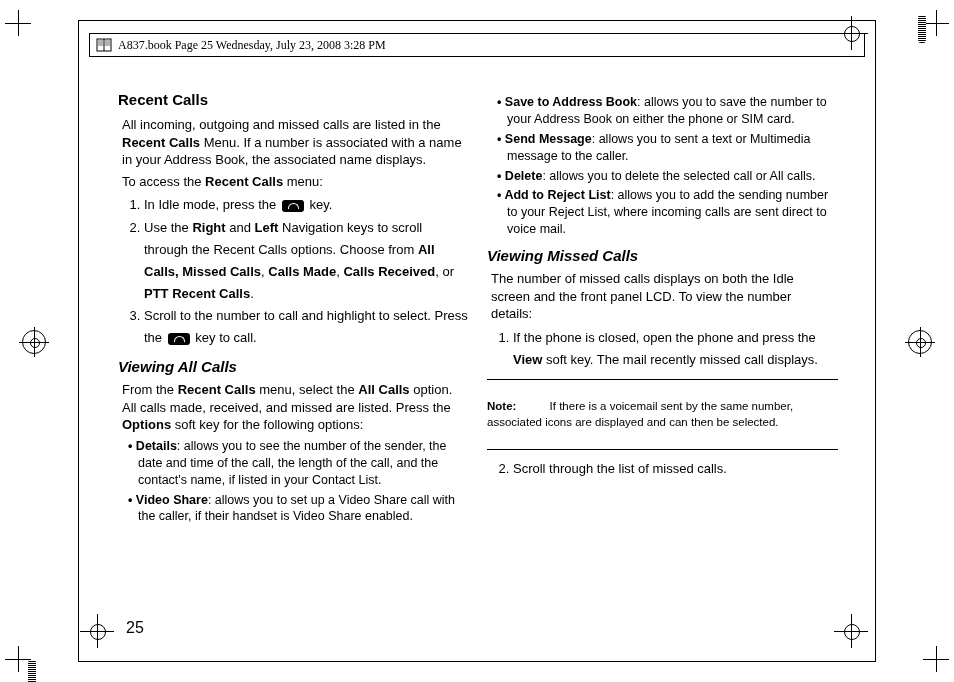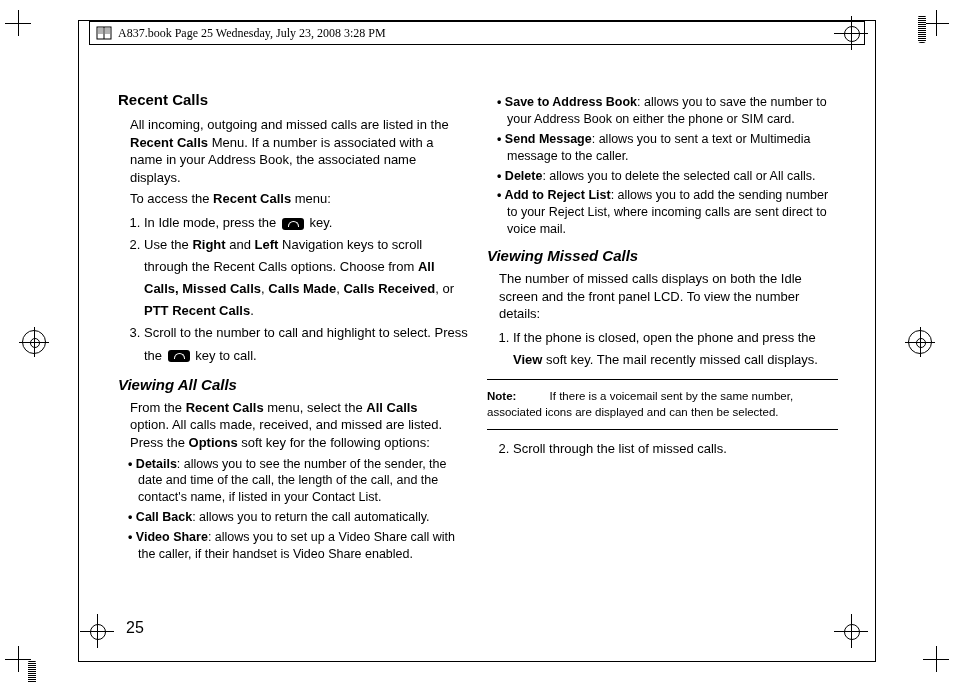--- a/index.html
+++ b/index.html
@@ -10,43 +10,43 @@
 .crop-tl{left:5px;top:10px}.crop-tr{right:5px;top:10px}.crop-bl{left:5px;bottom:10px}.crop-br{right:5px;bottom:10px}
 .reg-mark{position:absolute;width:22px;height:22px;border:1px solid #000;border-radius:50%}
 .reg-mark::before,.reg-mark::after{content:"";position:absolute;background:#000}
 .reg-mark::before{left:50%;top:-4px;width:1px;height:calc(100% + 8px)}
 .reg-mark::after{top:50%;left:-4px;height:1px;width:calc(100% + 8px)}
 .reg-mark .inner{position:absolute;left:50%;top:50%;width:8px;height:8px;margin-left:-4px;margin-top:-4px;border:1px solid #000;border-radius:50%}
 .reg-l{left:22px;top:330px}.reg-r{right:22px;top:330px}
 .side-strip{position:absolute;width:8px;height:28px;background:repeating-linear-gradient(0deg,#000 0 1px,#fff 1px 2px);border-radius:3px}
 .side-strip.l{left:28px;top:660px}.side-strip.r{right:28px;top:15px}
 .page-frame{position:absolute;left:78px;top:20px;right:78px;bottom:20px;border:1px solid #000}
-.header-bar{position:absolute;left:10px;top:0;right:10px;border:1px solid #000;padding:3px 6px;font-size:12px;font-family:"Times New Roman",serif;display:flex;align-items:center;gap:6px}
+.header-bar{position:absolute;left:10px;top:12px;right:10px;border:1px solid #000;padding:3px 6px;font-size:12px;font-family:"Times New Roman",serif;display:flex;align-items:center;gap:6px}
 .header-icon{width:16px;height:16px;flex-shrink:0}
 .header-icon svg{width:16px;height:16px}
 .crosshair{position:absolute;width:34px;height:34px}
 .crosshair::before,.crosshair::after{content:"";position:absolute;background:#000}
 .crosshair::before{left:50%;top:0;width:1px;height:100%}
 .crosshair::after{top:50%;left:0;height:1px;width:100%}
 .crosshair .ring{position:absolute;left:50%;top:50%;width:14px;height:14px;margin-left:-7px;margin-top:-7px;border:1px solid #000;border-radius:50%}
 .ch1{left:80px;top:614px}.ch2{right:86px;top:16px}.ch3{right:86px;top:614px}
 .content{position:absolute;left:118px;top:90px;width:720px;display:flex;gap:18px;font-size:13px;line-height:1.35}
 .col{flex:1;min-width:0}
 .sec-title{font-family:Arial,Helvetica,sans-serif;font-weight:bold;font-size:15px;margin:0 0 6px 0}
 .sub-title{font-family:Arial,Helvetica,sans-serif;font-weight:bold;font-style:italic;font-size:15px;margin:8px 0 4px 0}
-p{margin:4px 12px}
+p{margin:4px 4px}
 .bold{font-weight:bold}
 ol{margin:4px 0 4px 0;padding-left:26px}
 ol li{margin:0 0;line-height:1.7}
 ul{list-style:none;margin:4px 0;padding-left:10px}
 ul li{margin:3px 0;text-indent:-10px;padding-left:10px;font-size:12.5px}
 ul li::before{content:"• ";font-weight:bold}
 .key-icon{display:inline-block;width:22px;height:12px;background:#000;border-radius:3px;vertical-align:middle;position:relative;margin:0 2px}
 .key-icon::after{content:"";position:absolute;left:6px;top:3px;width:9px;height:5px;border:1px solid #fff;border-bottom:none;border-radius:7px 7px 0 0}
-.note-block{border-top:1px solid #000;border-bottom:1px solid #000;padding:9px 0;margin:8px 0;font-size:11.5px}
+.note-block{border-top:1px solid #000;border-bottom:1px solid #000;padding:19px 0;margin:8px 0;font-size:11.5px}
 .note-block .note-body{padding-left:30px;display:block}
 .page-num{position:absolute;left:126px;bottom:45px;font-size:16px}
 </style>
 </head>
 <body>
 
 <div class="crop-mark crop-tl"></div>
 <div class="crop-mark crop-tr"></div>
 <div class="crop-mark crop-bl"></div>
 <div class="crop-mark crop-br"></div>
@@ -101,21 +101,20 @@
       <li>
         <span>Scroll to the number to call and highlight to select. Press the </span><span class="key-icon"></span><span> key to call.</span>
       </li>
     </ol>
     <div class="sub-title">Viewing All Calls</div>
     <p>
       <span>From the </span><span class="bold">Recent Calls</span><span> menu, select the </span><span class="bold">All Calls</span><span> option. All calls made, received, and missed are listed. Press the </span><span class="bold">Options</span><span> soft key for the following options:</span>
     </p>
     <ul>
       <li><span class="bold">Details</span><span>: allows you to see the number of the sender, the date and time of the call, the length of the call, and the contact's name, if listed in your Contact List.</span></li>
-      <li><span class="bold">Call Back</span><span>: allows you to return the call automatically.</span></li>
       <li><span class="bold">Video Share</span><span>: allows you to set up a Video Share call with the caller, if their handset is Video Share enabled.</span></li>
     </ul>
   </div>
 
   <div class="col">
     <ul>
       <li><span class="bold">Save to Address Book</span><span>: allows you to save the number to your Address Book on either the phone or SIM card.</span></li>
       <li><span class="bold">Send Message</span><span>: allows you to sent a text or Multimedia message to the caller.</span></li>
       <li><span class="bold">Delete</span><span>: allows you to delete the selected call or All calls.</span></li>
       <li><span class="bold">Add to Reject List</span><span>: allows you to add the sending number to your Reject List, where incoming calls are sent direct to voice mail.</span></li>

